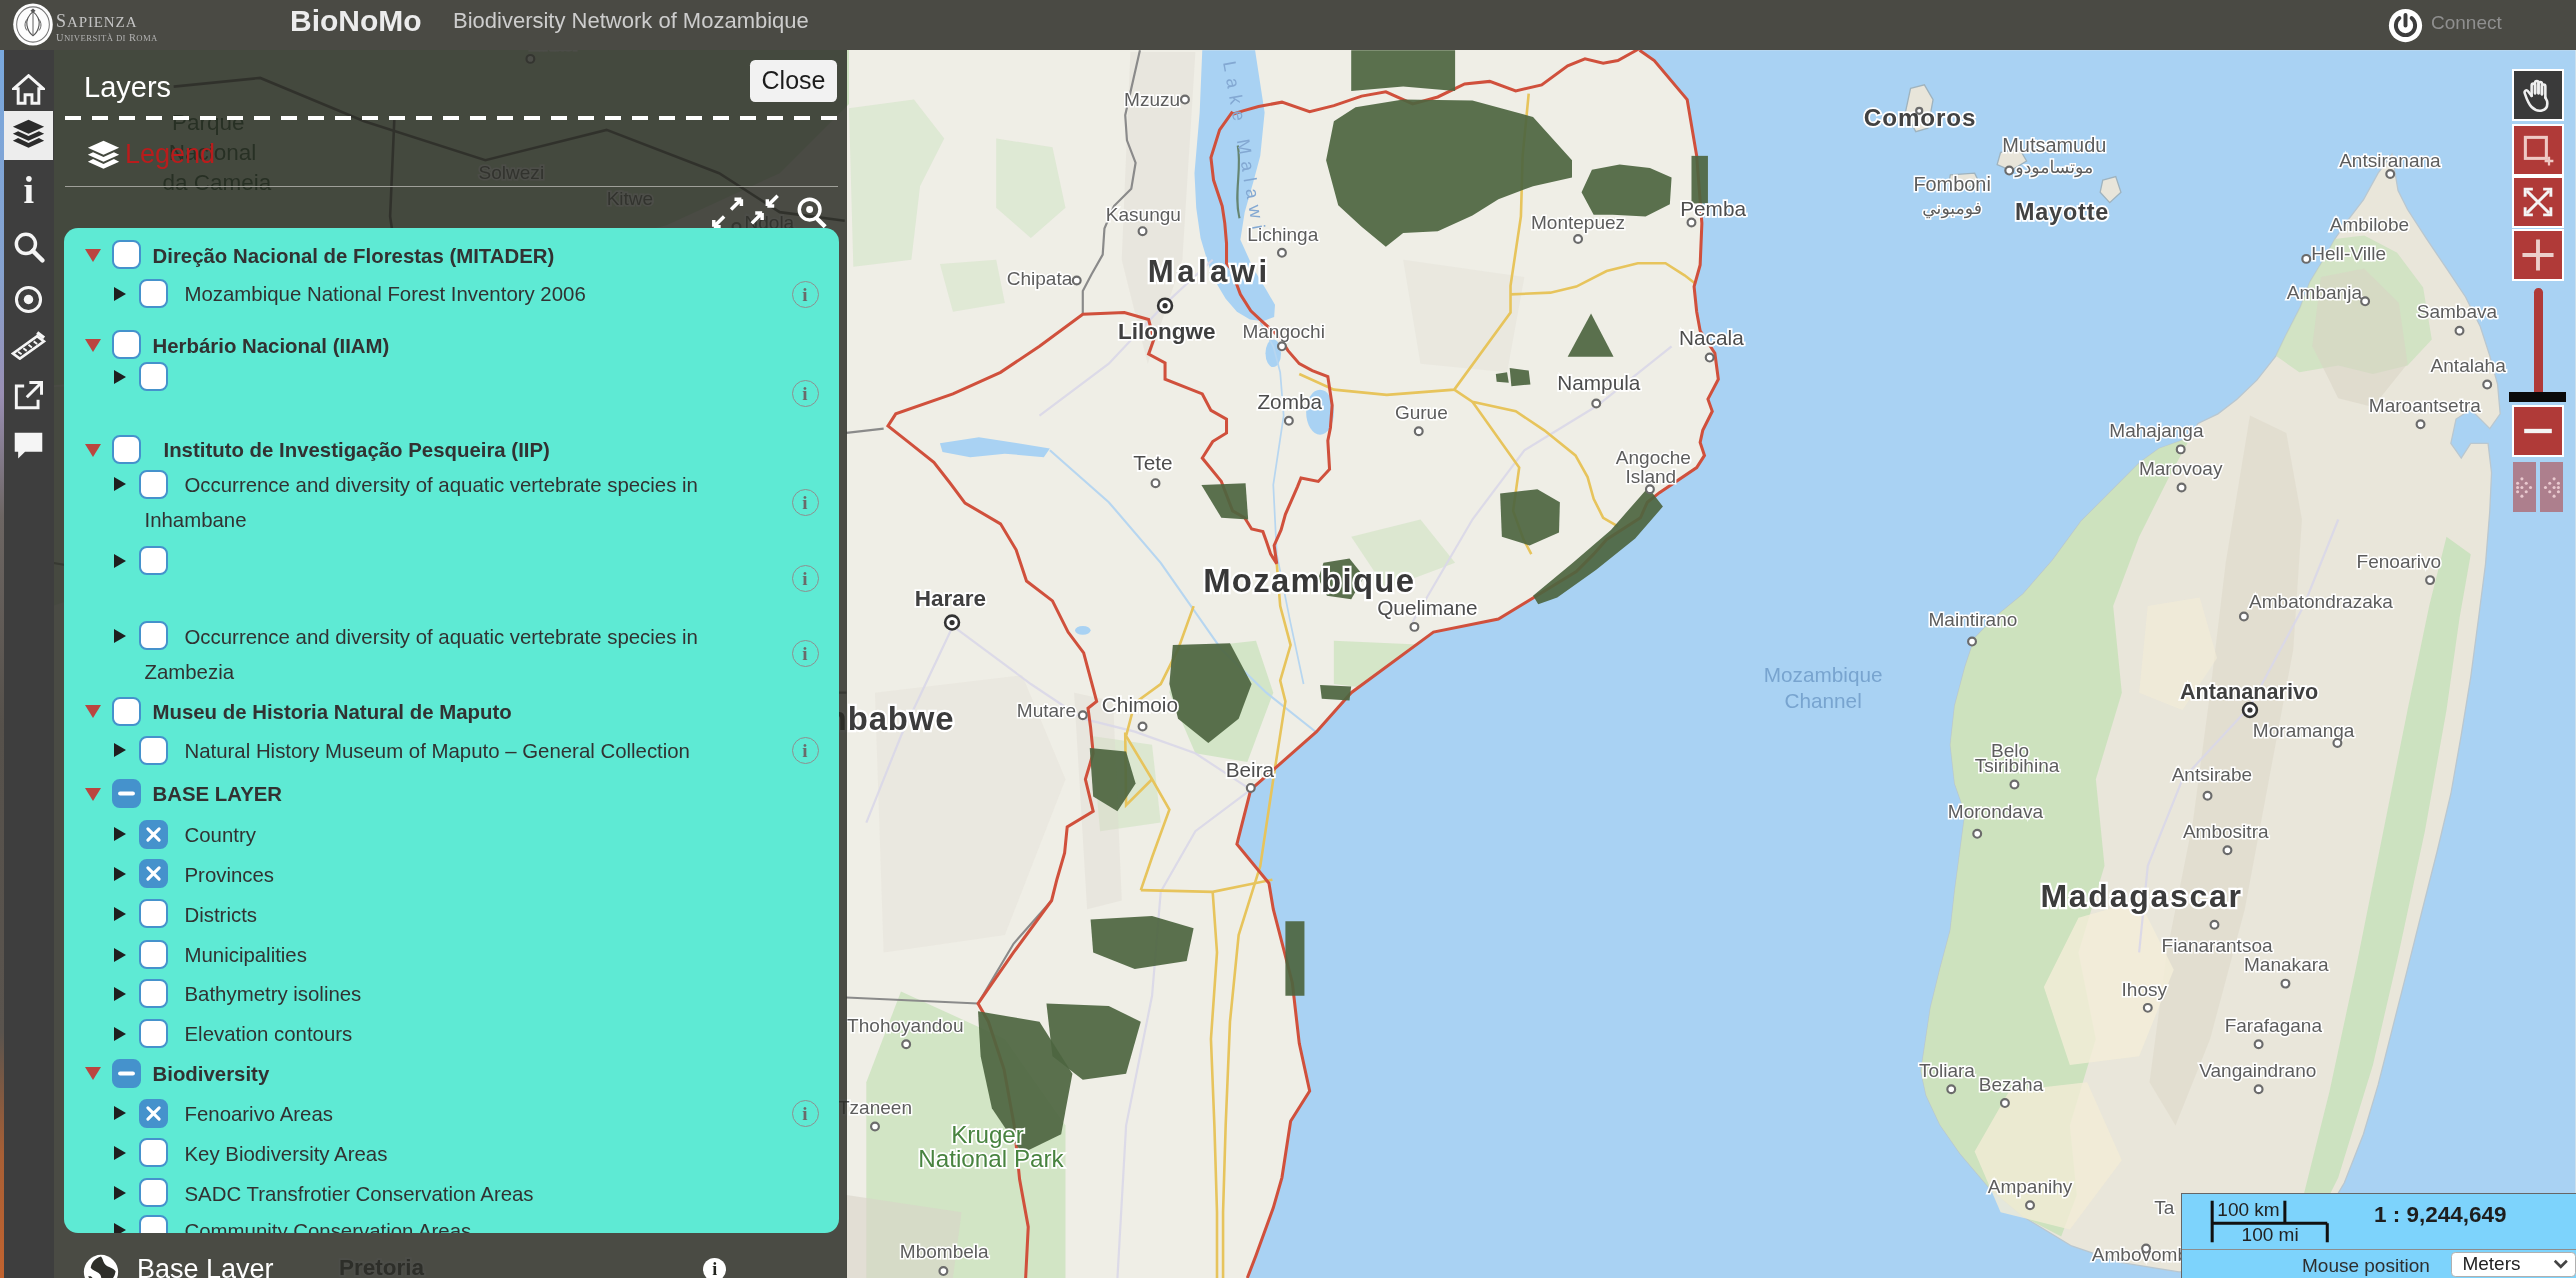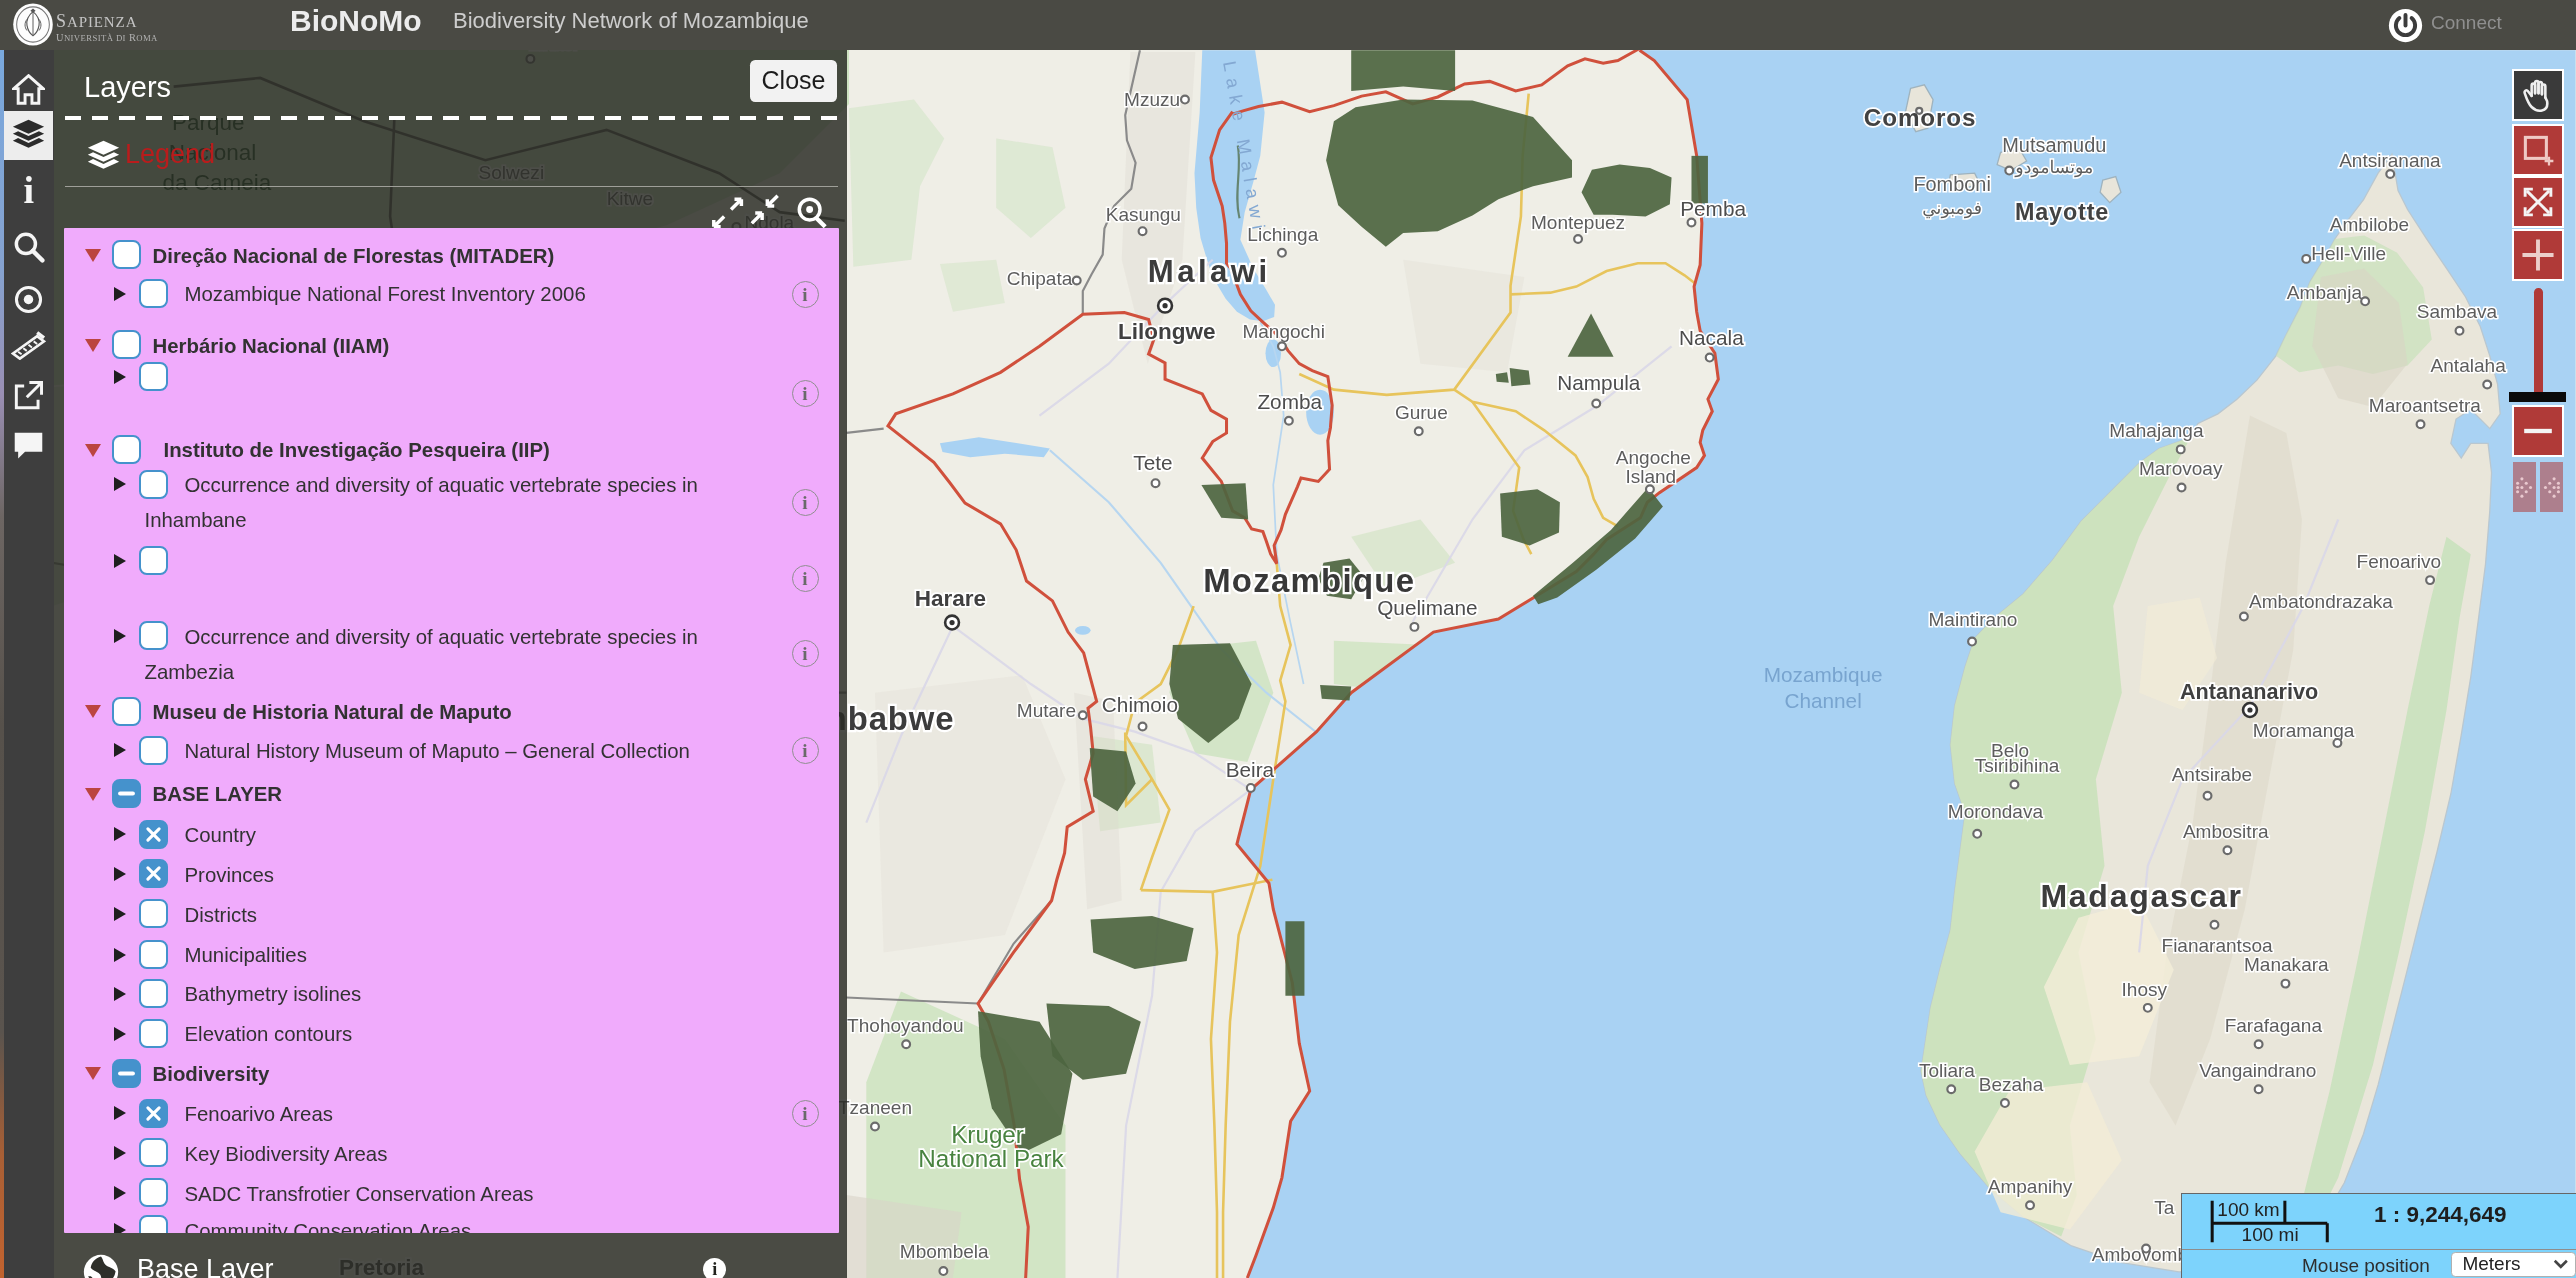--- a/index.html
+++ b/index.html
@@ -323,21 +323,21 @@
 <g stroke="#fff" stroke-width="4" fill="none">
 <path d="M22,18 L34,6 M34,6 L26,6 M34,6 L34,14"></path>
         <path d="M14,26 L2,38 M2,38 L10,38 M2,38 L2,30"></path>
 <path d="M64,14 L76,2 M64,14 L64,6 M64,14 L72,14"></path>
         <path d="M58,22 L46,34 M58,22 L50,22 M58,22 L58,30"></path>
 </g>
 <circle cx="113" cy="18" r="12" stroke="#fff" stroke-width="4" fill="none"></circle>
 <circle cx="113" cy="18" r="4" fill="#fff"></circle>
 <path d="M121,28 L131,38" stroke="#fff" stroke-width="5"></path>
 </svg>
-    <div class="abs" style="left:9.5px;top:178px;width:775px;height:1005px;background:#f0abfc;border-radius:1px;overflow:hidden">
+    <div class="abs" style="left:9.5px;top:178px;width:775px;height:1005px;background:#5eead4;border-radius:14px;overflow:hidden">
       <div class="abs trired" style="left:21.7px;top:21px"></div>
       <div class="abs cb" style="left:48px;top:12px"></div>
       <div class="abs lbl hdr" style="left:89px;top:16.5px;font-weight:bold;line-height:22.5px">Direção Nacional de Florestas (MITADER)</div>
       <div class="abs trib" style="left:50px;top:59px"></div>
       <div class="abs cb" style="left:75px;top:51px"></div>
       <div class="abs lbl " style="left:121px;top:55px;line-height:22.5px">Mozambique National Forest Inventory 2006</div>
       <div class="abs inf" style="top:53px">i</div>
       <div class="abs trired" style="left:21.7px;top:111px"></div>
       <div class="abs cb" style="left:48px;top:102px"></div>
       <div class="abs lbl hdr" style="left:89px;top:107px;font-weight:bold;line-height:22.5px">Herbário Nacional (IIAM)</div>

